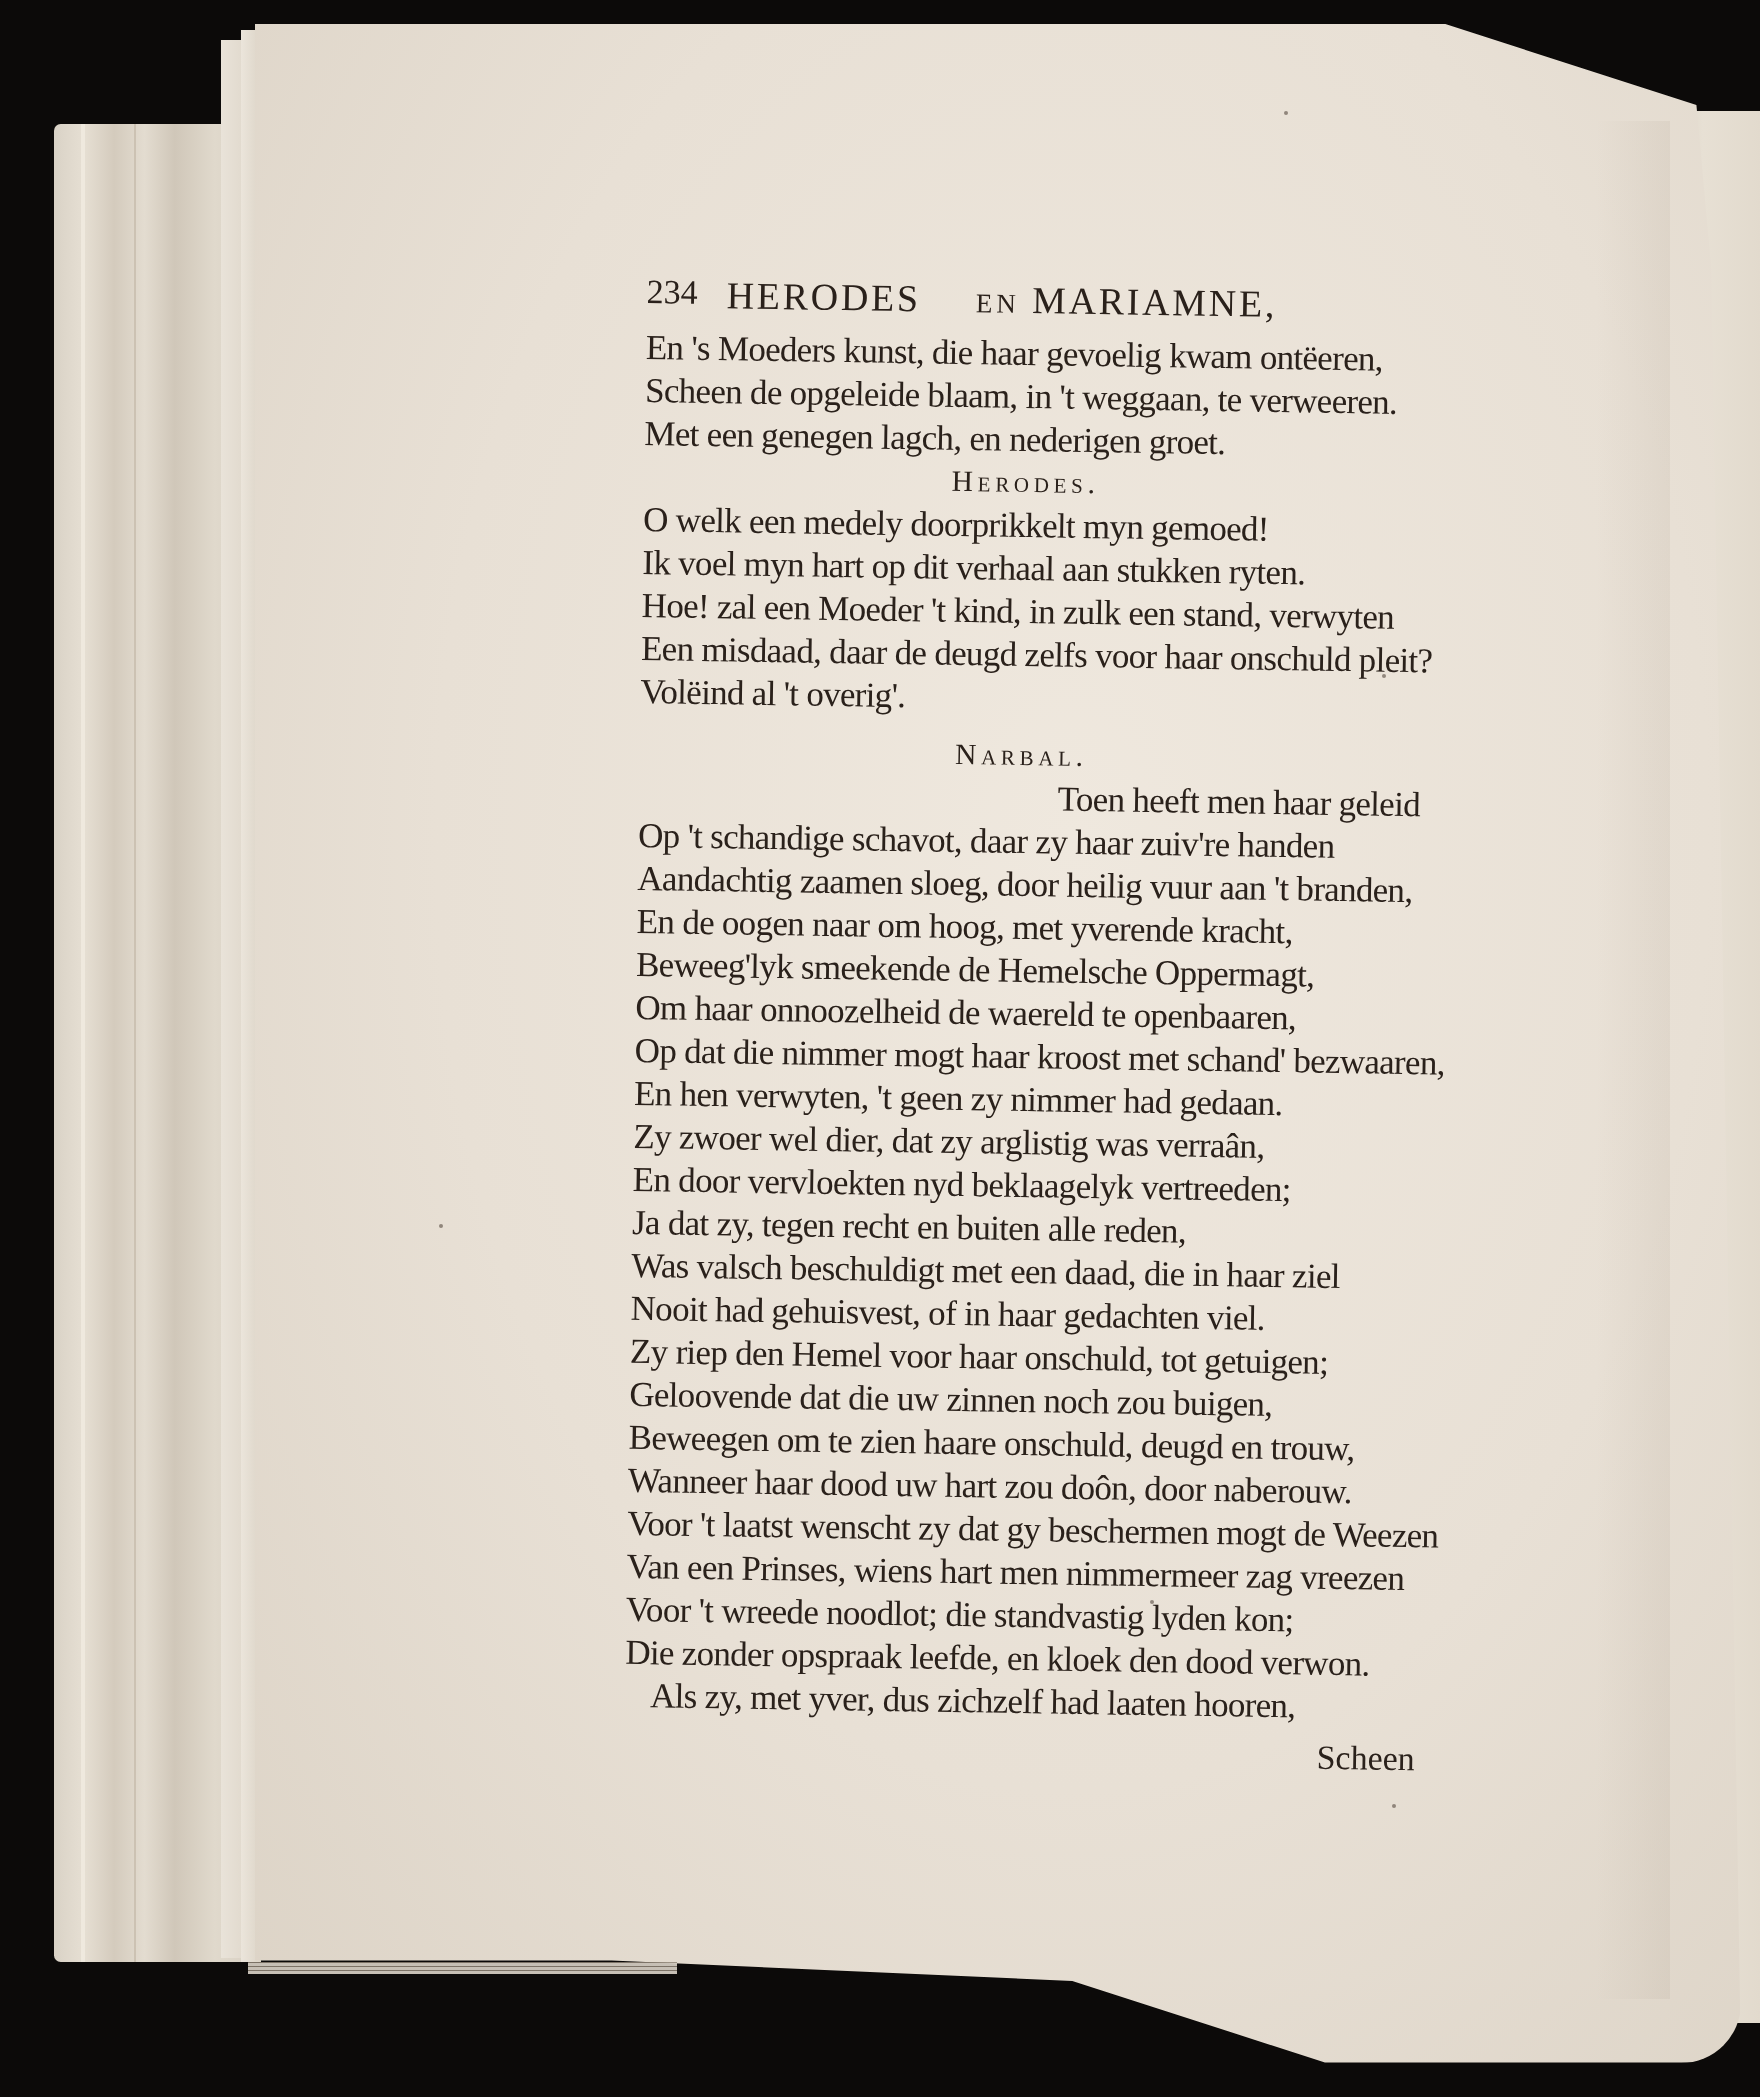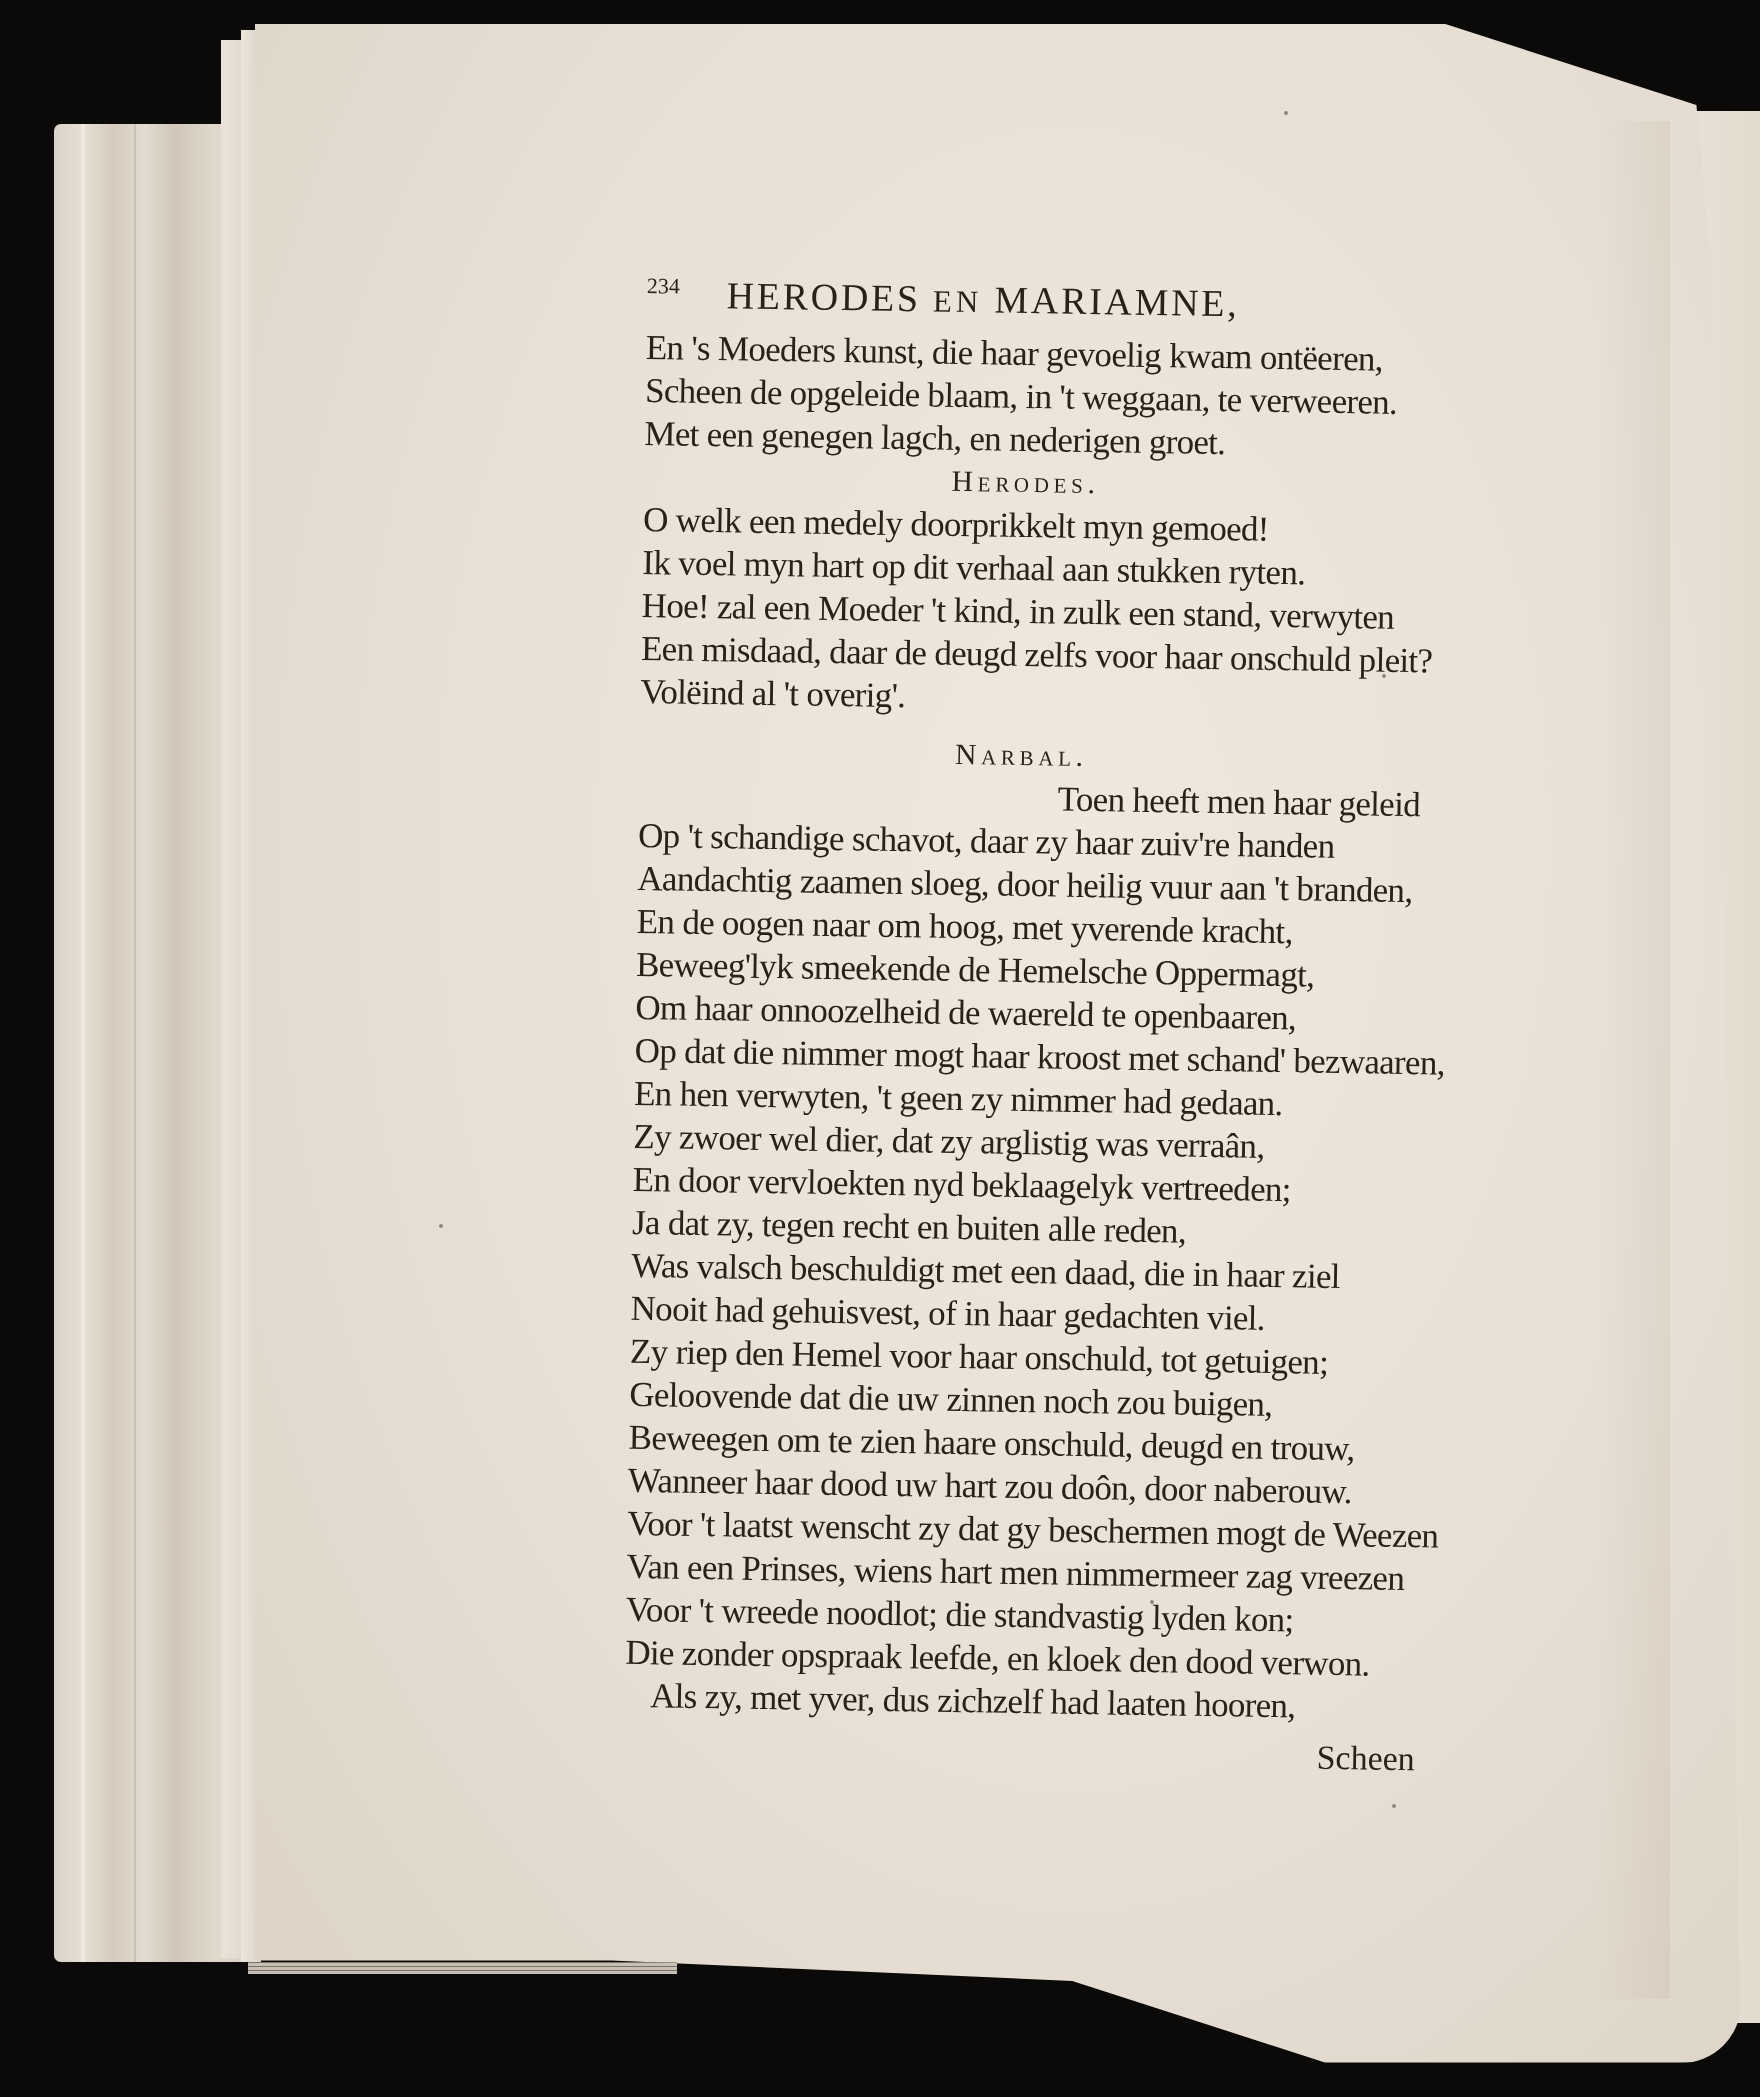--- a/index.html
+++ b/index.html
@@ -103,32 +103,33 @@
     .running-head {
       position: relative;
       height: 54px;
       font-size: 38px;
       letter-spacing: 2.7px;
     }
     .page-number {
       position: absolute;
       left: 0;
       top: 1.3px;
-      font-size: 22px;
+      font-size: 34px;
       letter-spacing: 0;
     }
     .running-title {
       position: absolute;
       left: 80px;
       top: 0;
       white-space: nowrap;
     }
     .running-title .small {
-      font-size: 31px;
+      font-size: 27px;
       letter-spacing: 4px;
+      margin-left: 43px;
     }
     .line {
       font-size: 35px;
       line-height: 43px;
       white-space: nowrap;
       letter-spacing: -0.7px;
     }
     .speaker {
       font-size: 29.5px;
       line-height: 43px;

